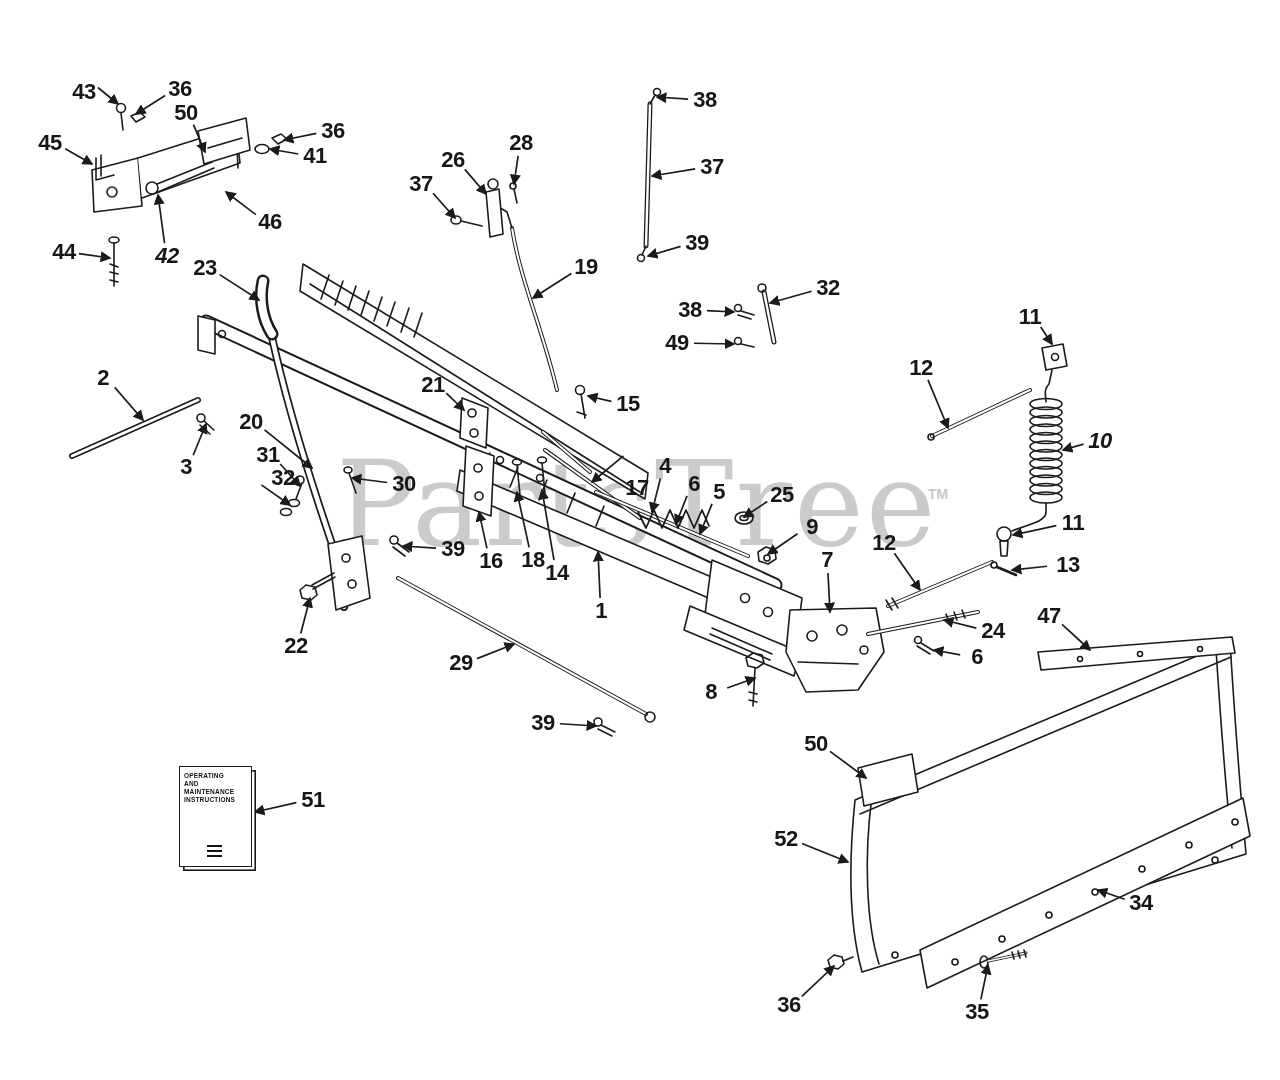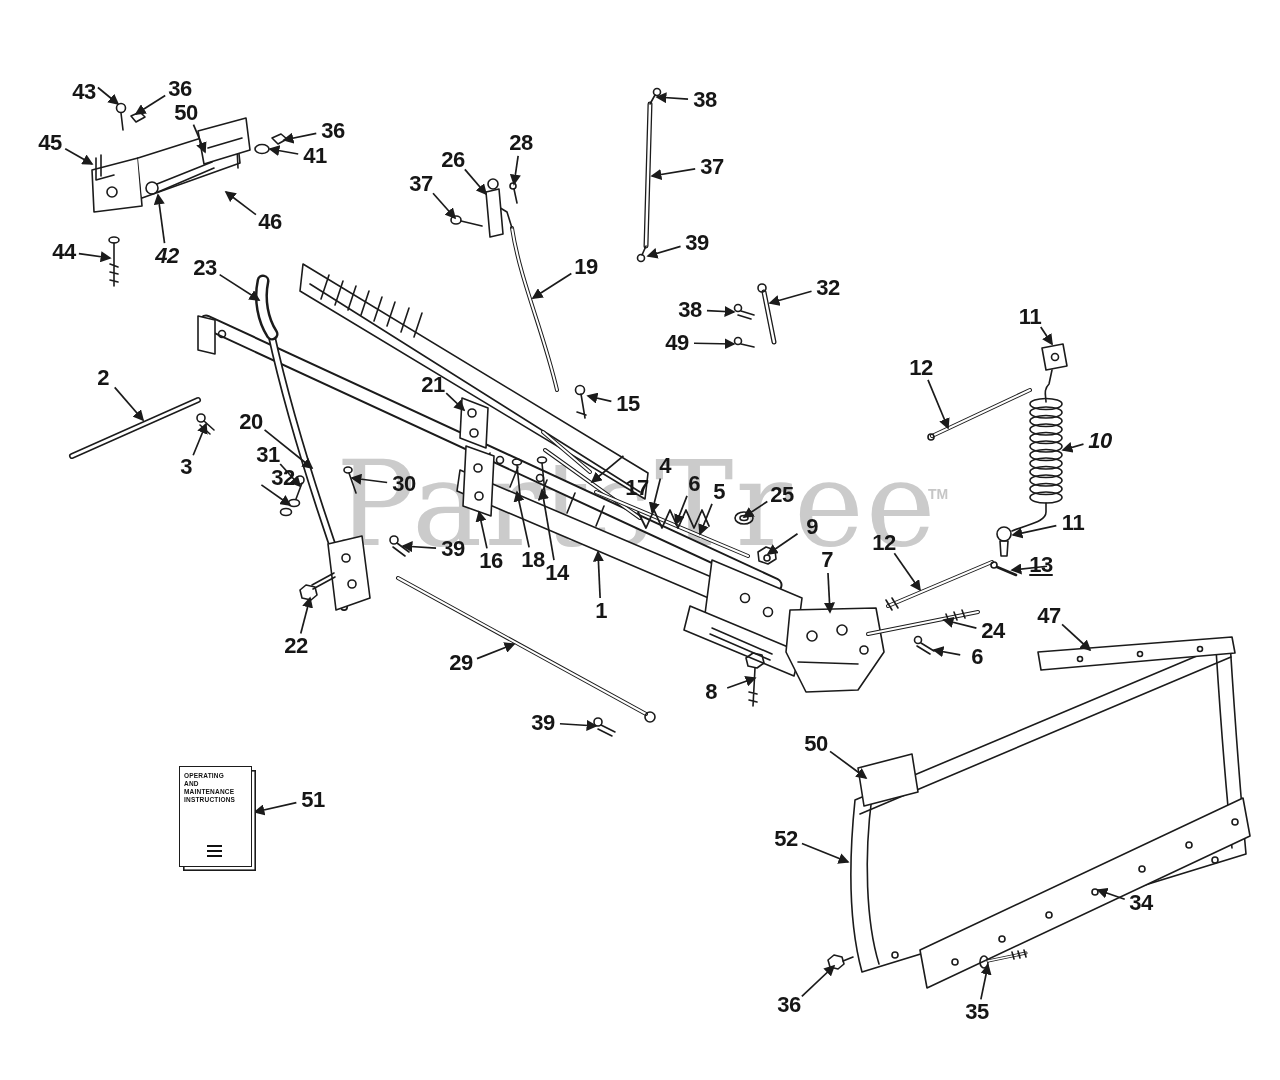--- a/index.html
+++ b/index.html
@@ -350,21 +350,21 @@
       <div class="callout" style="left: 268px; top: 455px;">31</div>
       <div class="callout" style="left: 247px; top: 478px; margin-left: 36px;">32</div>
       <div class="callout" style="left: 404px; top: 484px;">30</div>
       <div class="callout" style="left: 665px; top: 466px;">4</div>
       <div class="callout" style="left: 694px; top: 484px;">6</div>
       <div class="callout" style="left: 719px; top: 492px;">5</div>
       <div class="callout" style="left: 782px; top: 495px;">25</div>
       <div class="callout" style="left: 812px; top: 527px;">9</div>
       <div class="callout" style="left: 1073px; top: 523px;">11</div>
       <div class="callout" style="left: 884px; top: 543px;">12</div>
-      <div class="callout" style="left: 1041px; top: 565px; text-decoration: underline;">13</div>
+      <div class="callout" style="left: 1068px; top: 565px;">13</div>
       <div class="callout" style="left: 491px; top: 561px;">16</div>
       <div class="callout" style="left: 533px; top: 560px;">18</div>
       <div class="callout" style="left: 557px; top: 573px;">14</div>
       <div class="callout" style="left: 453px; top: 549px;">39</div>
       <div class="callout" style="left: 601px; top: 611px;">1</div>
       <div class="callout" style="left: 827px; top: 560px;">7</div>
       <div class="callout" style="left: 296px; top: 646px;">22</div>
       <div class="callout" style="left: 993px; top: 631px;">24</div>
       <div class="callout" style="left: 1049px; top: 616px;">47</div>
       <div class="callout" style="left: 977px; top: 657px;">6</div>

